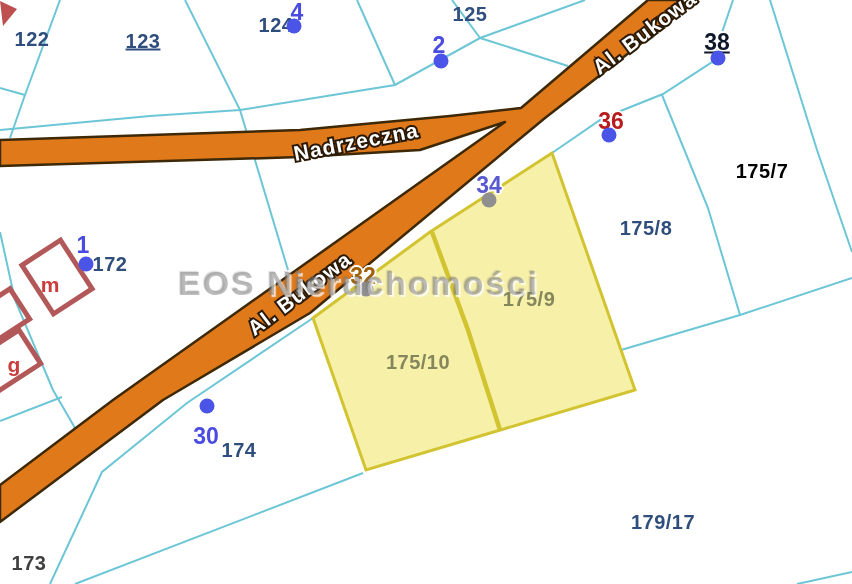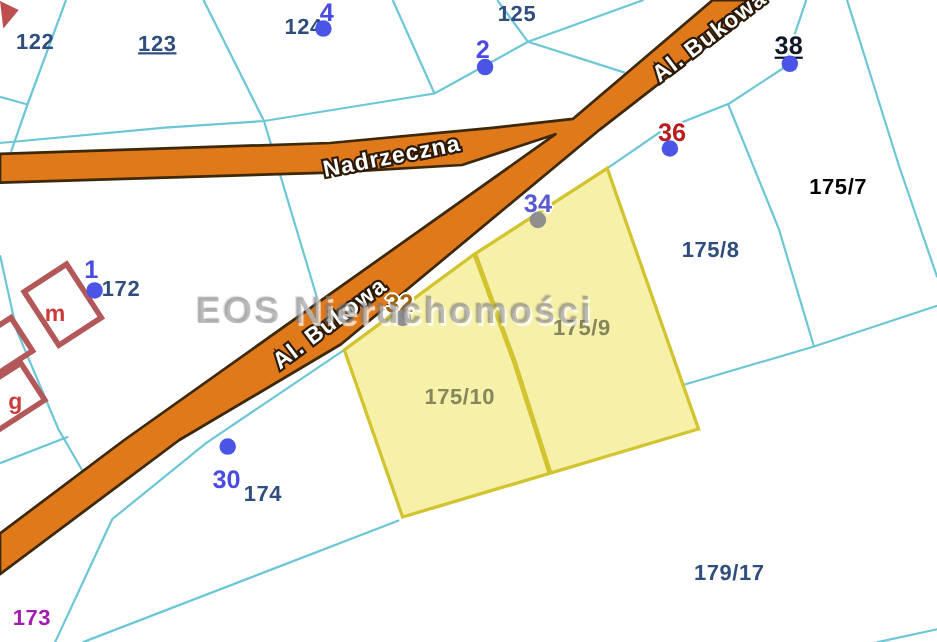--- a/index.html
+++ b/index.html
@@ -80,21 +80,21 @@
       <text x="50" y="292" text-anchor="middle" font-size="21" font-weight="bold" fill="var(--building-letter,#cc3c3c)">m</text>
       <text x="14" y="372" text-anchor="middle" font-size="21" font-weight="bold" fill="var(--building-letter,#cc3c3c)">g</text>
     </g>
   </svg>
 
   <div class="plabel" style="left: 32px; top: 39px; color: rgb(47, 78, 126);">122</div>
   <div class="plabel" style="left: 143px; top: 41px; color: rgb(47, 78, 126); text-decoration: underline;">123</div>
   <div class="plabel" style="left: 276px; top: 25px; color: rgb(47, 78, 126);">124</div>
   <div class="plabel" style="left: 425px; top: 14px; color: rgb(47, 78, 126); margin-left: 45px;">125</div>
   <div class="plabel" style="left: 110px; top: 264px; color: rgb(47, 78, 126); text-align: center;">172</div>
-  <div class="plabel" style="left: 29px; top: 563px; color: #a21caf;">173</div>
+  <div class="plabel" style="left: 29px; top: 563px; color: #404040;">173</div>
   <div class="plabel" style="left: 239px; top: 450px; color: rgb(47, 78, 126);">174</div>
   <div class="plabel" style="left: 762px; top: 171px; color: #000000;">175/7</div>
   <div class="plabel" style="left: 646px; top: 228px; color: rgb(47, 78, 126);">175/8</div>
   <div class="plabel" style="left: 663px; top: 522px; color: rgb(47, 78, 126);">179/17</div>
   <div class="plabel" style="left: 406px; top: 362px; color: rgb(132, 134, 92); margin-left: 12px;">175/10</div>
   <div class="plabel" style="left: 529px; top: 299px; color: rgb(132, 134, 92);">175/9</div>
 
   <div class="marker">
     <span class="mnum" style="left: 83px; top: 245px; color: rgb(74, 75, 224);">1</span>
     <span class="mdot" style="left: 86px; top: 264px; background-color: rgb(74, 85, 232);"></span>

